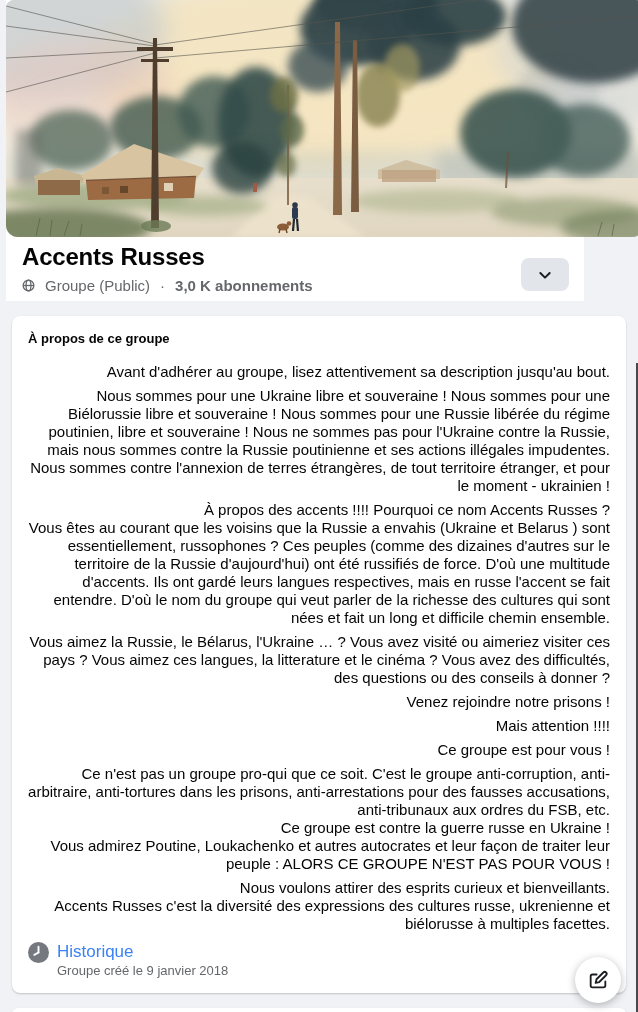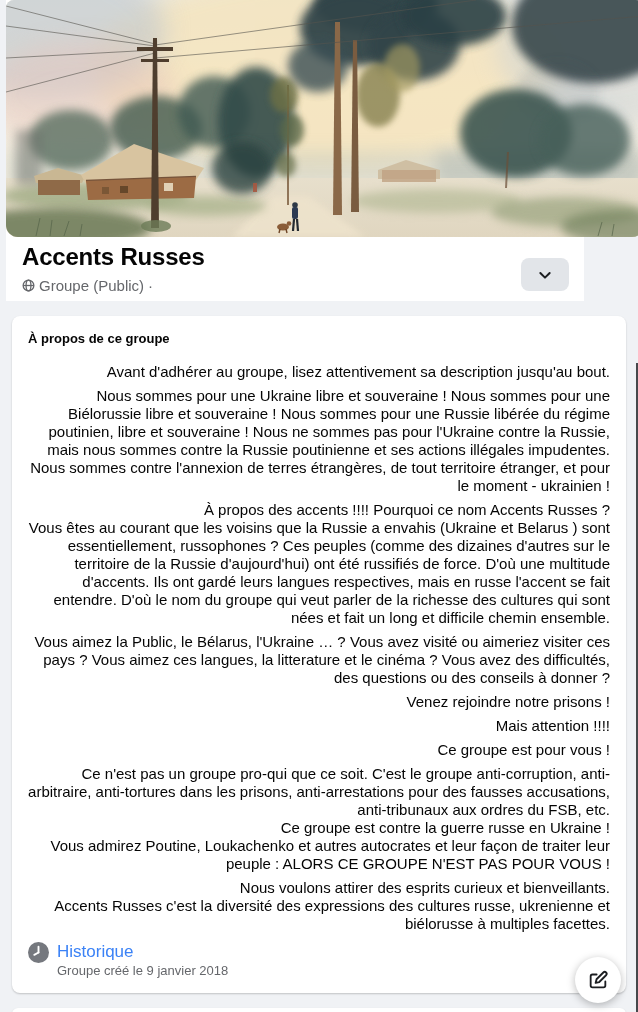--- a/index.html
+++ b/index.html
@@ -19,21 +19,21 @@
     position:relative; width:638px; height:237px;
     border-radius:8px 8px 12px 12px; overflow:hidden; background:#efece2;
   }
   .cover svg { display:block; }
   .header-bar { position:relative; padding:6px 16px 0 16px; height:64px; }
   .page-title {
     font-size:24px; font-weight:bold; color:#050505; letter-spacing:-0.2px;
     line-height:28px;
   }
   .subtitle-row {
-    margin-top:5px; display:flex; align-items:center; gap:4px;
+    margin-top:5px; display:flex; align-items:center; gap:10px;
     font-size:15px; color:#65676b; line-height:19px;
   }
   .subtitle-row .bold { font-weight:bold; }
   .more-btn {
     position:absolute; right:15px; top:21px; width:48px; height:33px;
     background:#e2e5e9; border:none; border-radius:8px; cursor:pointer;
     display:flex; align-items:center; justify-content:center;
   }
   
   .about-card {
@@ -204,37 +204,38 @@
     <div class="header-bar">
       <h1 class="page-title">Accents Russes</h1>
       <div class="subtitle-row">
         <svg width="13" height="13" viewBox="0 0 16 16">
           <circle cx="8" cy="8" r="6.6" fill="none" stroke="#65676b" stroke-width="1.6"></circle>
           <line x1="1.4" y1="8" x2="14.6" y2="8" stroke="#65676b" stroke-width="1.6"></line>
           <ellipse cx="8" cy="8" rx="3" ry="6.6" fill="none" stroke="#65676b" stroke-width="1.6"></ellipse>
         </svg>
         <span>Groupe (Public)</span>
         <span>·</span>
+        <span class="bold">3,0 K abonnements</span>
       </div>
       <button class="more-btn">
         <svg width="16" height="16" viewBox="0 0 24 24">
           <path d="M5 9 L12 16 L19 9" fill="none" stroke="#1c1e21" stroke-width="3" stroke-linecap="round" stroke-linejoin="round"></path>
         </svg>
       </button>
     </div>
   </div>
 
   <div class="about-card">
     <h2 class="card-heading">À propos de ce groupe</h2>
 
     <p>Avant d'adhérer au groupe, lisez attentivement sa description jusqu'au bout.</p>
     <p>Nous sommes pour une Ukraine libre et souveraine ! Nous sommes pour une Biélorussie libre et souveraine ! Nous sommes pour une Russie libérée du régime poutinien, libre et souveraine ! Nous ne sommes pas pour l'Ukraine contre la Russie, mais nous sommes contre la Russie poutinienne et ses actions illégales impudentes. Nous sommes contre l'annexion de terres étrangères, de tout territoire étranger, et pour le moment - ukrainien !</p>
     <p>À propos des accents !!!! Pourquoi ce nom Accents Russes ?
 Vous êtes au courant que les voisins que la Russie a envahis (Ukraine et Belarus ) sont essentiellement, russophones ? Ces peuples (comme des dizaines d'autres sur le territoire de la Russie d'aujourd'hui) ont été russifiés de force. D'où une multitude d'accents. Ils ont gardé leurs langues respectives, mais en russe l'accent se fait entendre. D'où le nom du groupe qui veut parler de la richesse des cultures qui sont nées et fait un long et difficile chemin ensemble.</p>
-    <p>Vous aimez la Public, le Bélarus, l'Ukraine … ? Vous avez visité ou aimeriez visiter ces pays ? Vous aimez ces langues, la litterature et le cinéma ? Vous avez des difficultés, des questions ou des conseils à donner ?</p>
+    <p>Vous aimez la Russie, le Bélarus, l'Ukraine … ? Vous avez visité ou aimeriez visiter ces pays ? Vous aimez ces langues, la litterature et le cinéma ? Vous avez des difficultés, des questions ou des conseils à donner ?</p>
     <p>Venez rejoindre notre prisons !</p>
     <p>Mais attention !!!!</p>
     <p>Ce groupe est pour vous !</p>
     <p>Ce n'est pas un groupe pro-qui que ce soit. C'est le groupe anti-corruption, anti-arbitraire, anti-tortures dans les prisons, anti-arrestations pour des fausses accusations, anti-tribunaux aux ordres du FSB, etc.
 Ce groupe est contre la guerre russe en Ukraine !
 Vous admirez Poutine, Loukachenko et autres autocrates et leur façon de traiter leur peuple : ALORS CE GROUPE N'EST PAS POUR VOUS !</p>
     <p>Nous voulons attirer des esprits curieux et bienveillants.
 Accents Russes c'est la diversité des expressions des cultures russe, ukrenienne et biélorusse à multiples facettes.</p>
 
     <div class="history-row">

